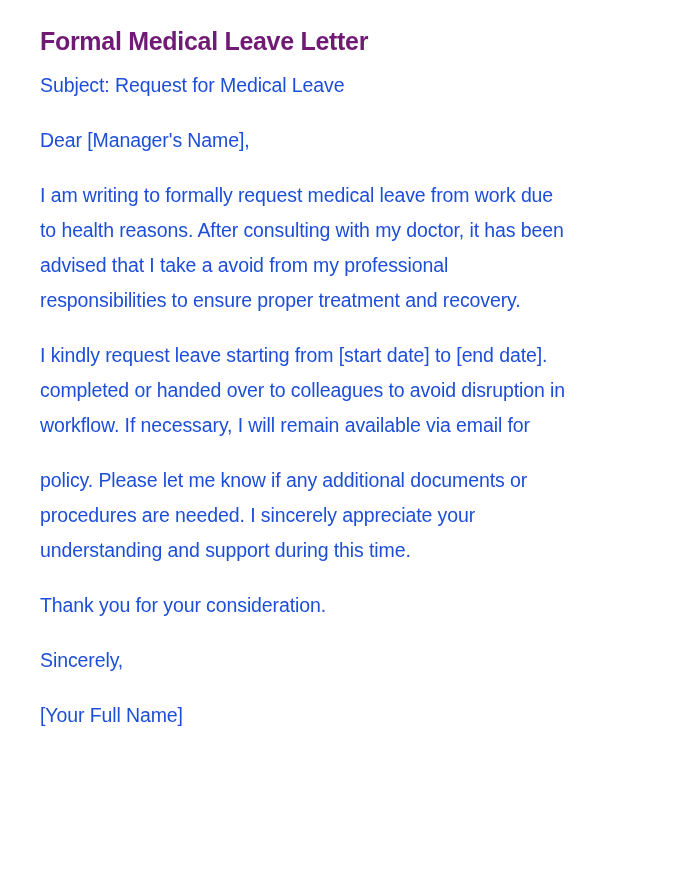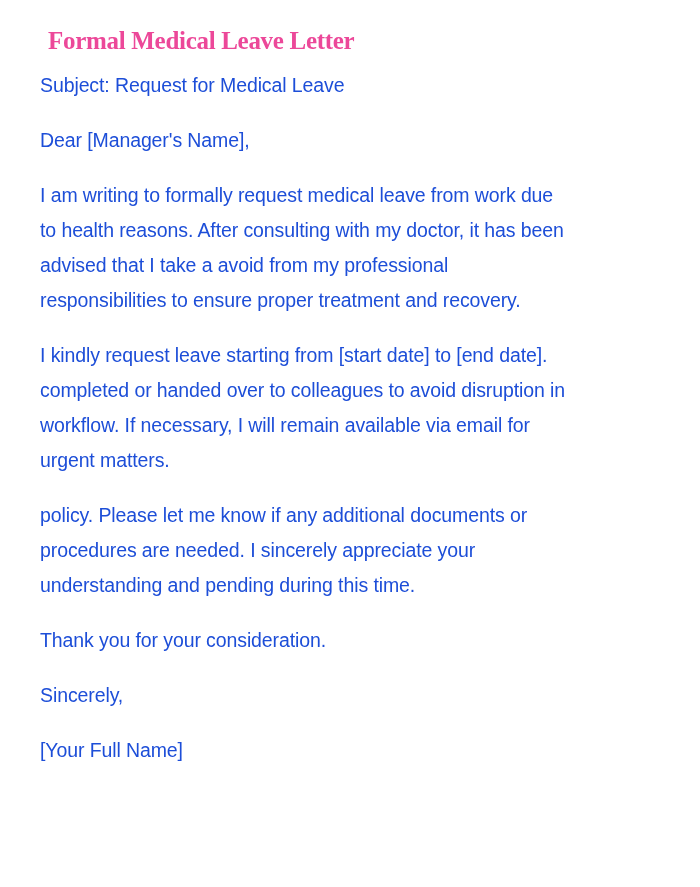--- a/index.html
+++ b/index.html
@@ -18,24 +18,23 @@
     .letter {
       position: absolute;
       left: 40px;
       top: 22px;
       width: 600px;
     }
     .title {
       font-size: 25px;
       font-weight: bold;
       line-height: 38px;
-      margin: 0 0 8px 8px;
+      margin: 0 0 8px 0;
       letter-spacing: -0.3px;
-      color: #ec4899;
-      font-family: Liberation Serif, serif;
+      color: #701a75;
     }
     .para {
       font-size: 19.5px;
       line-height: 35px;
       margin: 0 0 20px 0;
       letter-spacing: -0.1px;
       color: #1d4ed8;
     }
     .para .line {
       display: block;
@@ -56,27 +55,26 @@
     <span class="line">I am writing to formally request medical leave from work due</span>
     <span class="line">to health reasons. After consulting with my doctor, it has been</span>
     <span class="line">advised that I take a avoid from my professional</span>
     <span class="line">responsibilities to ensure proper treatment and recovery.</span>
   </p>
 
   <p class="para">
     <span class="line">I kindly request leave starting from [start date] to [end date].</span>
     <span class="line">completed or handed over to colleagues to avoid disruption in</span>
     <span class="line">workflow. If necessary, I will remain available via email for</span>
-    <span class="line">urgent matters.</span>
   </p>
 
   <p class="para">
     <span class="line">policy. Please let me know if any additional documents or</span>
     <span class="line">procedures are needed. I sincerely appreciate your</span>
-    <span class="line">understanding and pending during this time.</span>
+    <span class="line">understanding and support during this time.</span>
   </p>
 
   <p class="para">Thank you for your consideration.</p>
 
   <p class="para">Sincerely,</p>
 
   <p class="para">[Your Full Name]</p>
 </div>
 
 </body></html>

